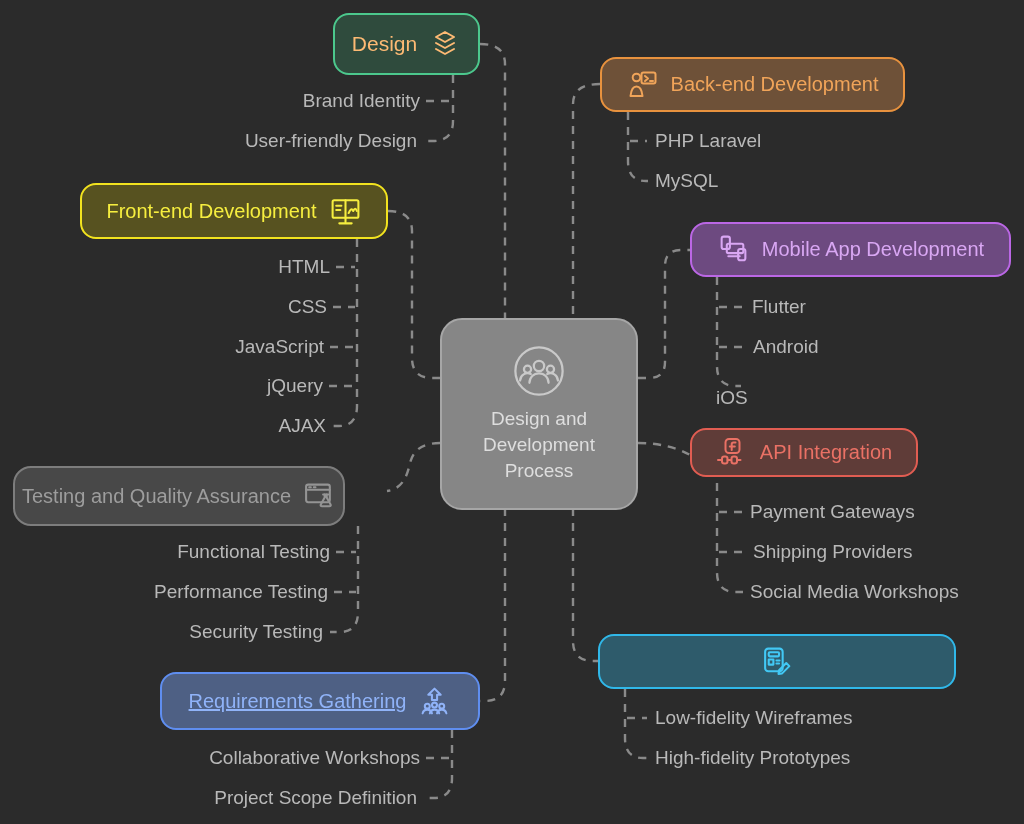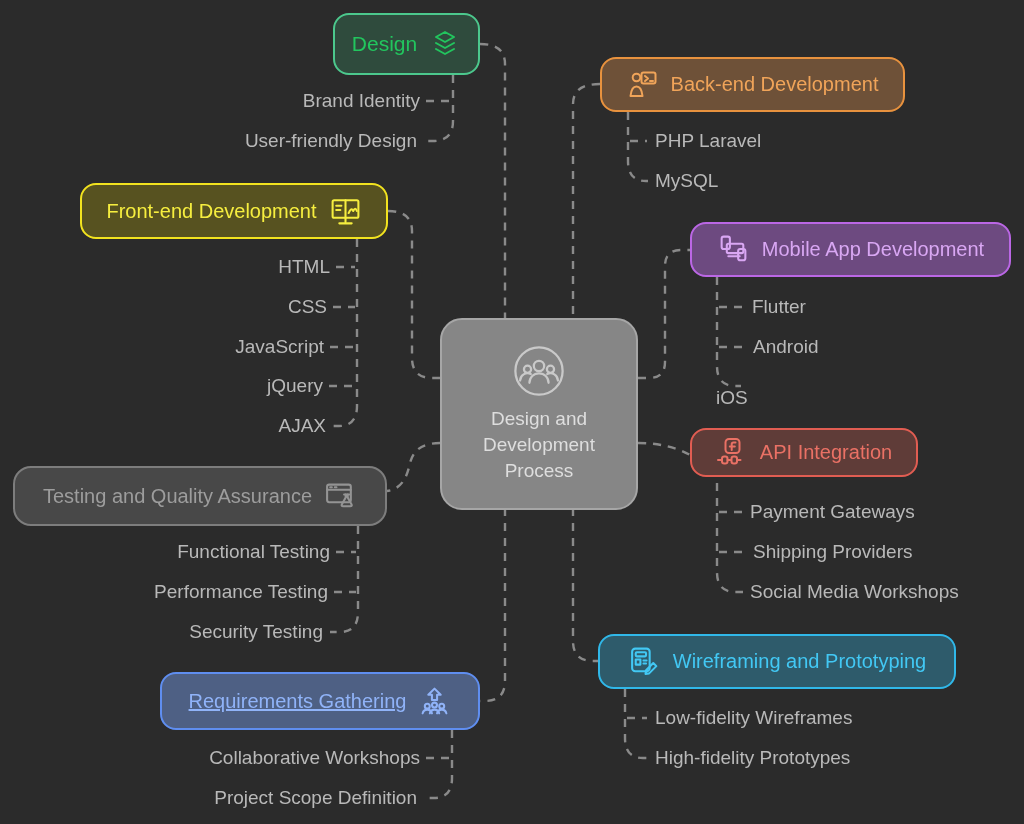--- a/index.html
+++ b/index.html
@@ -11,26 +11,26 @@
   .wires path{fill:none;stroke:#8a8a8a;stroke-width:2.4;stroke-dasharray:8 7;}
 
   .node{
     position:absolute;display:flex;align-items:center;justify-content:center;
     gap:12px;border:2.5px solid;border-radius:16px;box-sizing:border-box;
     font-size:20px;font-weight:500;white-space:nowrap;cursor:pointer;
   }
   .node .nicon{display:flex;align-items:center;flex:0 0 auto;}
   .node .nicon svg{display:block;}
 
-  .n-design      {left:333px;top:13px; width:147px;height:62px;background:#2f4b3d;border-color:#4cc88d;color:#22c55e;font-size:21px;}
+  .n-design      {left:333px;top:13px; width:147px;height:62px;background:#2f4b3d;border-color:#4cc88d;color:#fdba74;font-size:21px;}
   .n-backend     {left:600px;top:57px; width:305px;height:55px;background:#6e5138;border-color:#e8923e;color:#f0a459;}
   .n-frontend    {left:80px; top:183px;width:308px;height:56px;background:#575220;border-color:#f2e31f;color:#f6ee3f;}
   .n-mobile      {left:690px;top:222px;width:321px;height:55px;background:#6d4a80;border-color:#bb67e5;color:#d9a7f3;text-align:center;}
   .n-api        {left:690px;top:428px;width:228px;height:49px;background:#5f3c38;border-color:#e15d52;color:#ea7165;}
-  .n-testing     {left:13px; top:466px;width:374px;height:60px;background:#484848;border-color:#7d7d7d;color:#9d9d9d;border-radius:18px;}
+  .n-testing     {left:13px; top:466px;width:332px;height:60px;background:#484848;border-color:#7d7d7d;color:#9d9d9d;border-radius:18px;}
   .n-wireframing {left:598px;top:634px;width:358px;height:55px;background:#2e5b6b;border-color:#30b8e9;color:#42c8f4;}
   .n-requirements{left:160px;top:672px;width:320px;height:58px;background:#4e6084;border-color:#5f8ef0;color:#90b3f8;text-decoration:underline;}
 
   .n-center{
     left:440px;top:318px;width:198px;height:192px;background:#868686;border-color:#a6a6a6;
     color:#dedede;flex-direction:column;gap:8px;border-radius:22px;font-size:19px;font-weight:400;
   }
   .n-center .ctext{text-align:center;line-height:26px;}
 
   .child{
@@ -184,21 +184,20 @@
   <div class="node n-wireframing">
     <span class="nicon">
       <svg width="33" height="33" viewBox="0 0 32 32" stroke="currentColor" fill="none" stroke-width="2" stroke-linecap="round" stroke-linejoin="round">
         <rect x="4" y="3.5" width="17" height="22" rx="3"></rect>
         <rect x="7.5" y="7" width="10" height="4" rx="1"></rect>
         <rect x="7.5" y="14" width="4.5" height="5"></rect>
         <path d="M15,15 h3 M15,18 h2.5"></path>
         <path d="M17.5,24.5 l7,-7 3,3 -7,7 -3.5,0.5 Z"></path>
       </svg>
     </span>
-    <span>Wireframing and Prototyping</span>
   </div>
 
   <div class="node n-requirements">
     <span>Requirements Gathering</span>
     <span class="nicon">
       <svg width="33" height="33" viewBox="0 0 32 32" stroke="currentColor" fill="none" stroke-width="2" stroke-linecap="round" stroke-linejoin="round">
         <path d="M16,3.5 l6,6 h-3.5 v5 h-5 v-5 h-3.5 Z"></path>
         <circle cx="9" cy="20.5" r="2.4"></circle>
         <circle cx="16" cy="19.5" r="2.4"></circle>
         <circle cx="23" cy="20.5" r="2.4"></circle>

